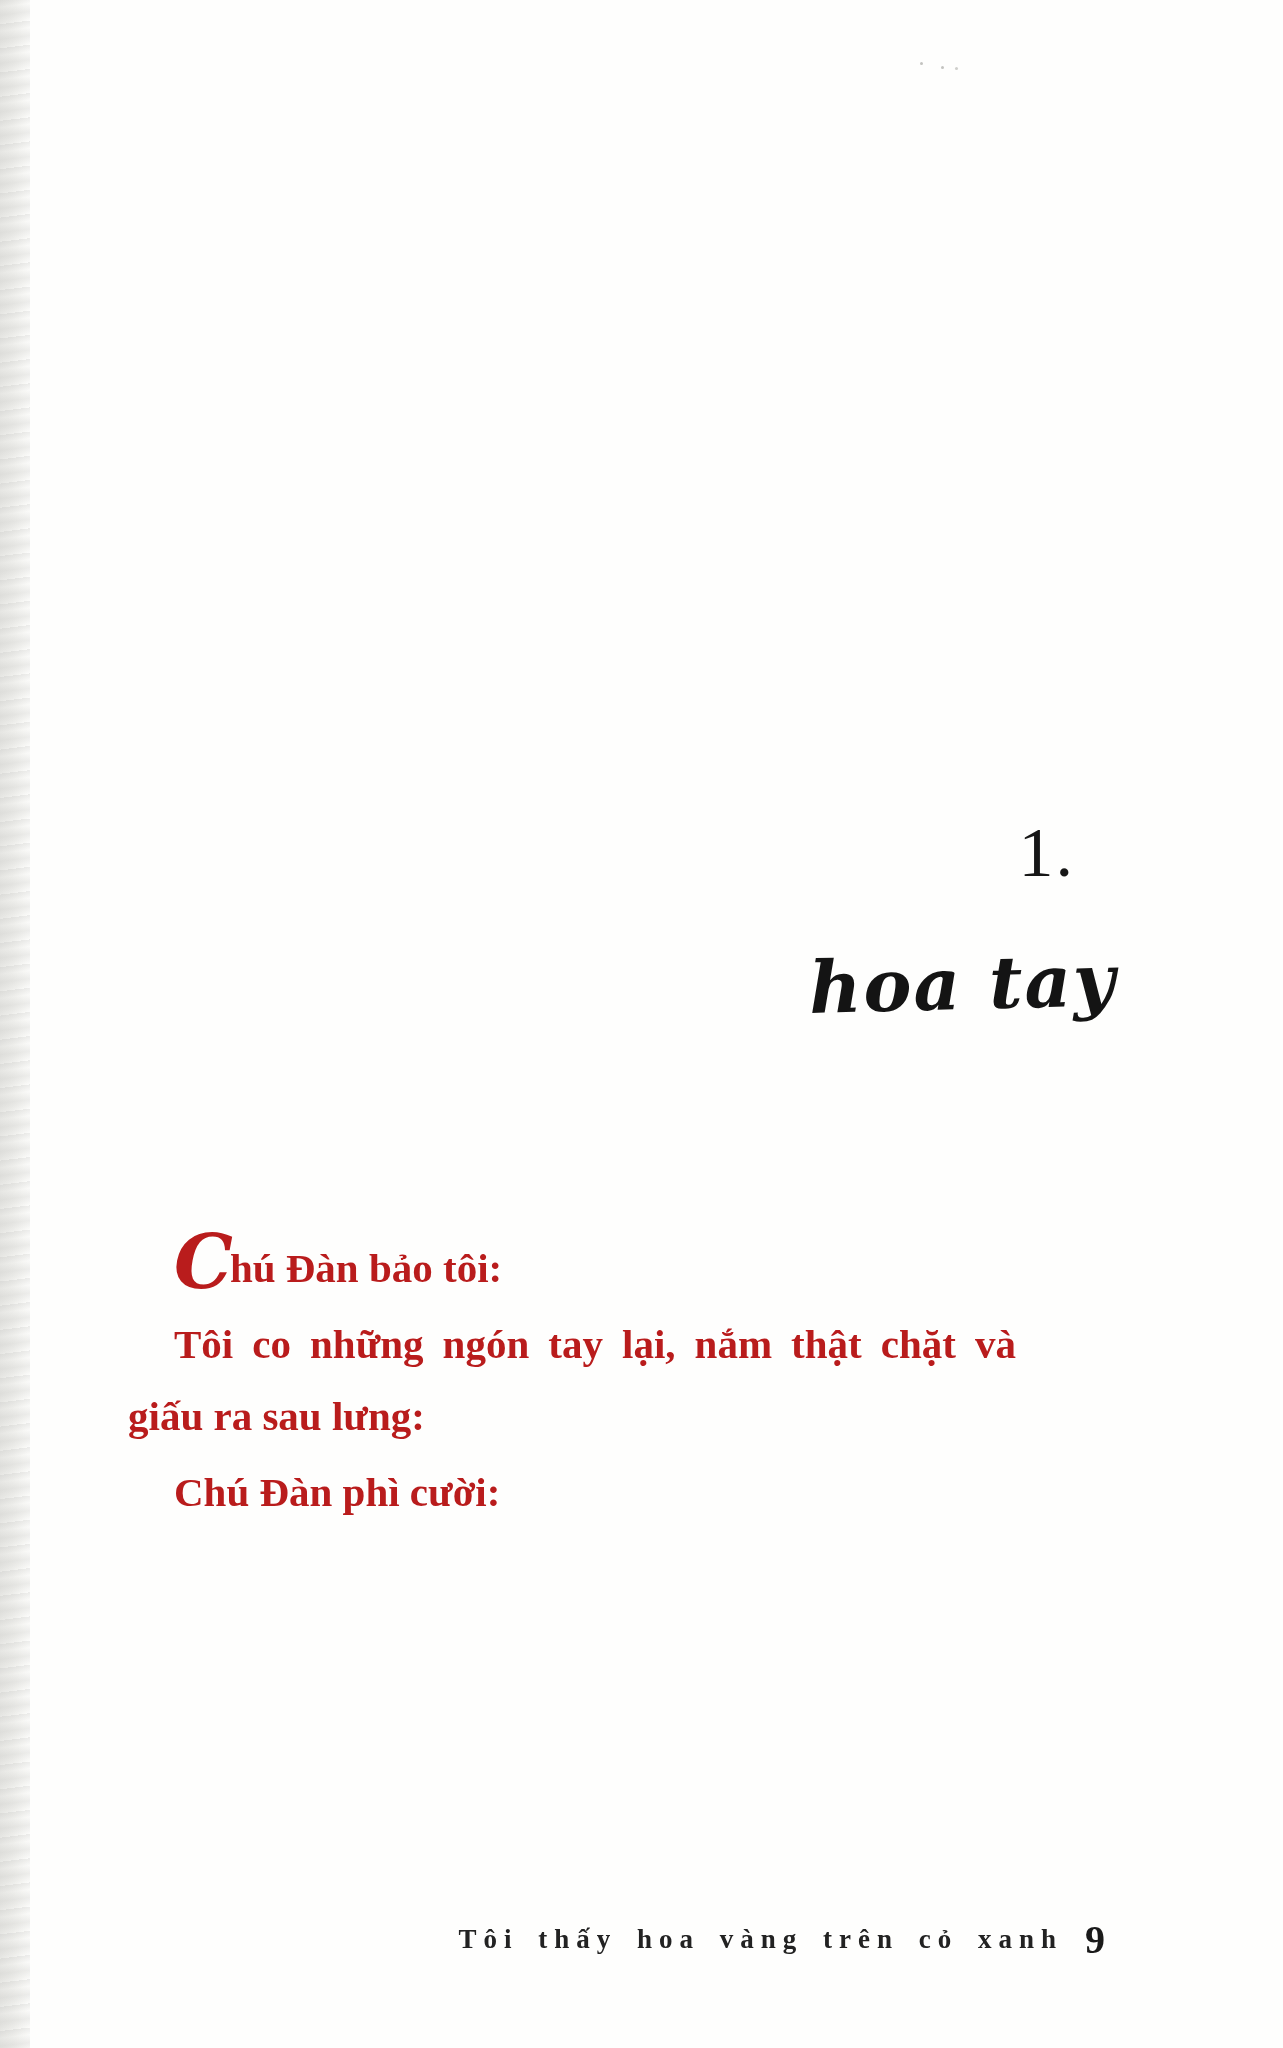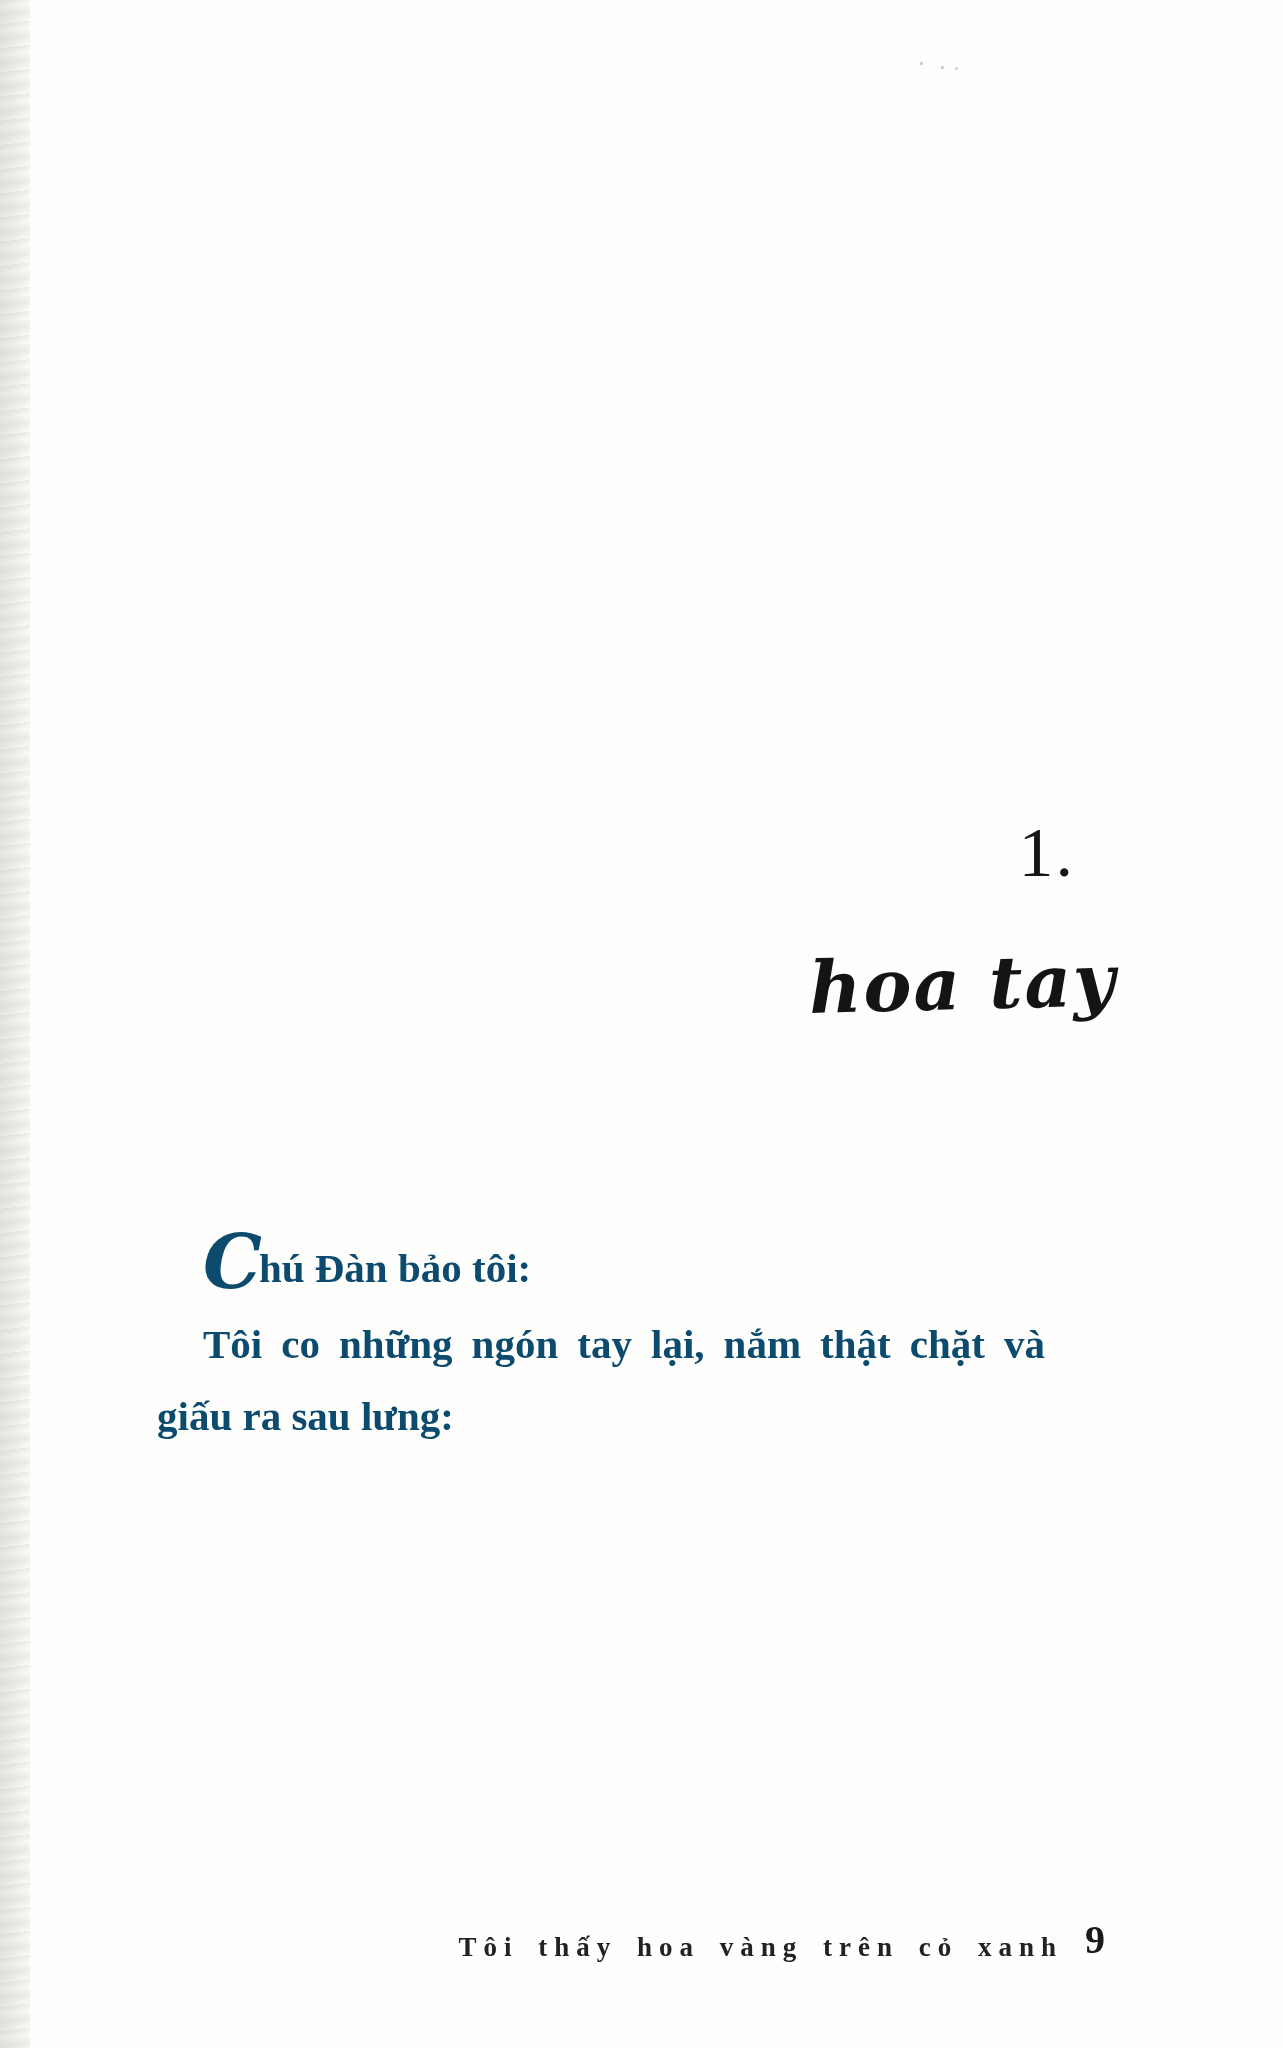--- a/index.html
+++ b/index.html
@@ -64,43 +64,42 @@
   
   .body-text {
     position: absolute;
     left: 128px;
     top: 1232px;
     width: 888px;
     font-size: 41px;
     line-height: 72px;
     font-weight: 600;
     text-align: justify;
-    color: #0c4a6e;
-    margin-left: 29px;
+    color: #b91c1c;
   }
   .body-text p {
     margin: 0 0 4px 0;
     text-indent: 46px;
   }
   .initial-cap {
     font-family: "DejaVu Serif", serif;
     font-style: italic;
     font-size: 74px;
     line-height: 0;
     letter-spacing: -3px;
     vertical-align: -6px;
   }
 
   
   .footer {
     position: absolute;
     right: 178px;
     top: 1916px;
     display: flex;
-    align-items: flex-end;
+    align-items: center;
     white-space: nowrap;
   }
   .footer-title {
     font-size: 27px;
     font-weight: 700;
     letter-spacing: 7px;
     word-spacing: 6px;
     color: #222;
   }
   .footer-page {
@@ -123,20 +122,21 @@
 
   <div class="chapter-title">hoa tay</div>
 
   <div class="body-text">
     <p><span class="initial-cap">C</span><span>hú Đàn bảo tôi:</span></p>
 
 
     <p>Tôi co những ngón tay lại, nắm thật chặt và giấu ra sau lưng:</p>
 
 
+    <p>Chú Đàn phì cười:</p>
 
   </div>
 
   <div class="footer">
     <span class="footer-title">Tôi thấy hoa vàng trên cỏ xanh</span>
     <span class="footer-page">9</span>
   </div>
 
 </div>
 

